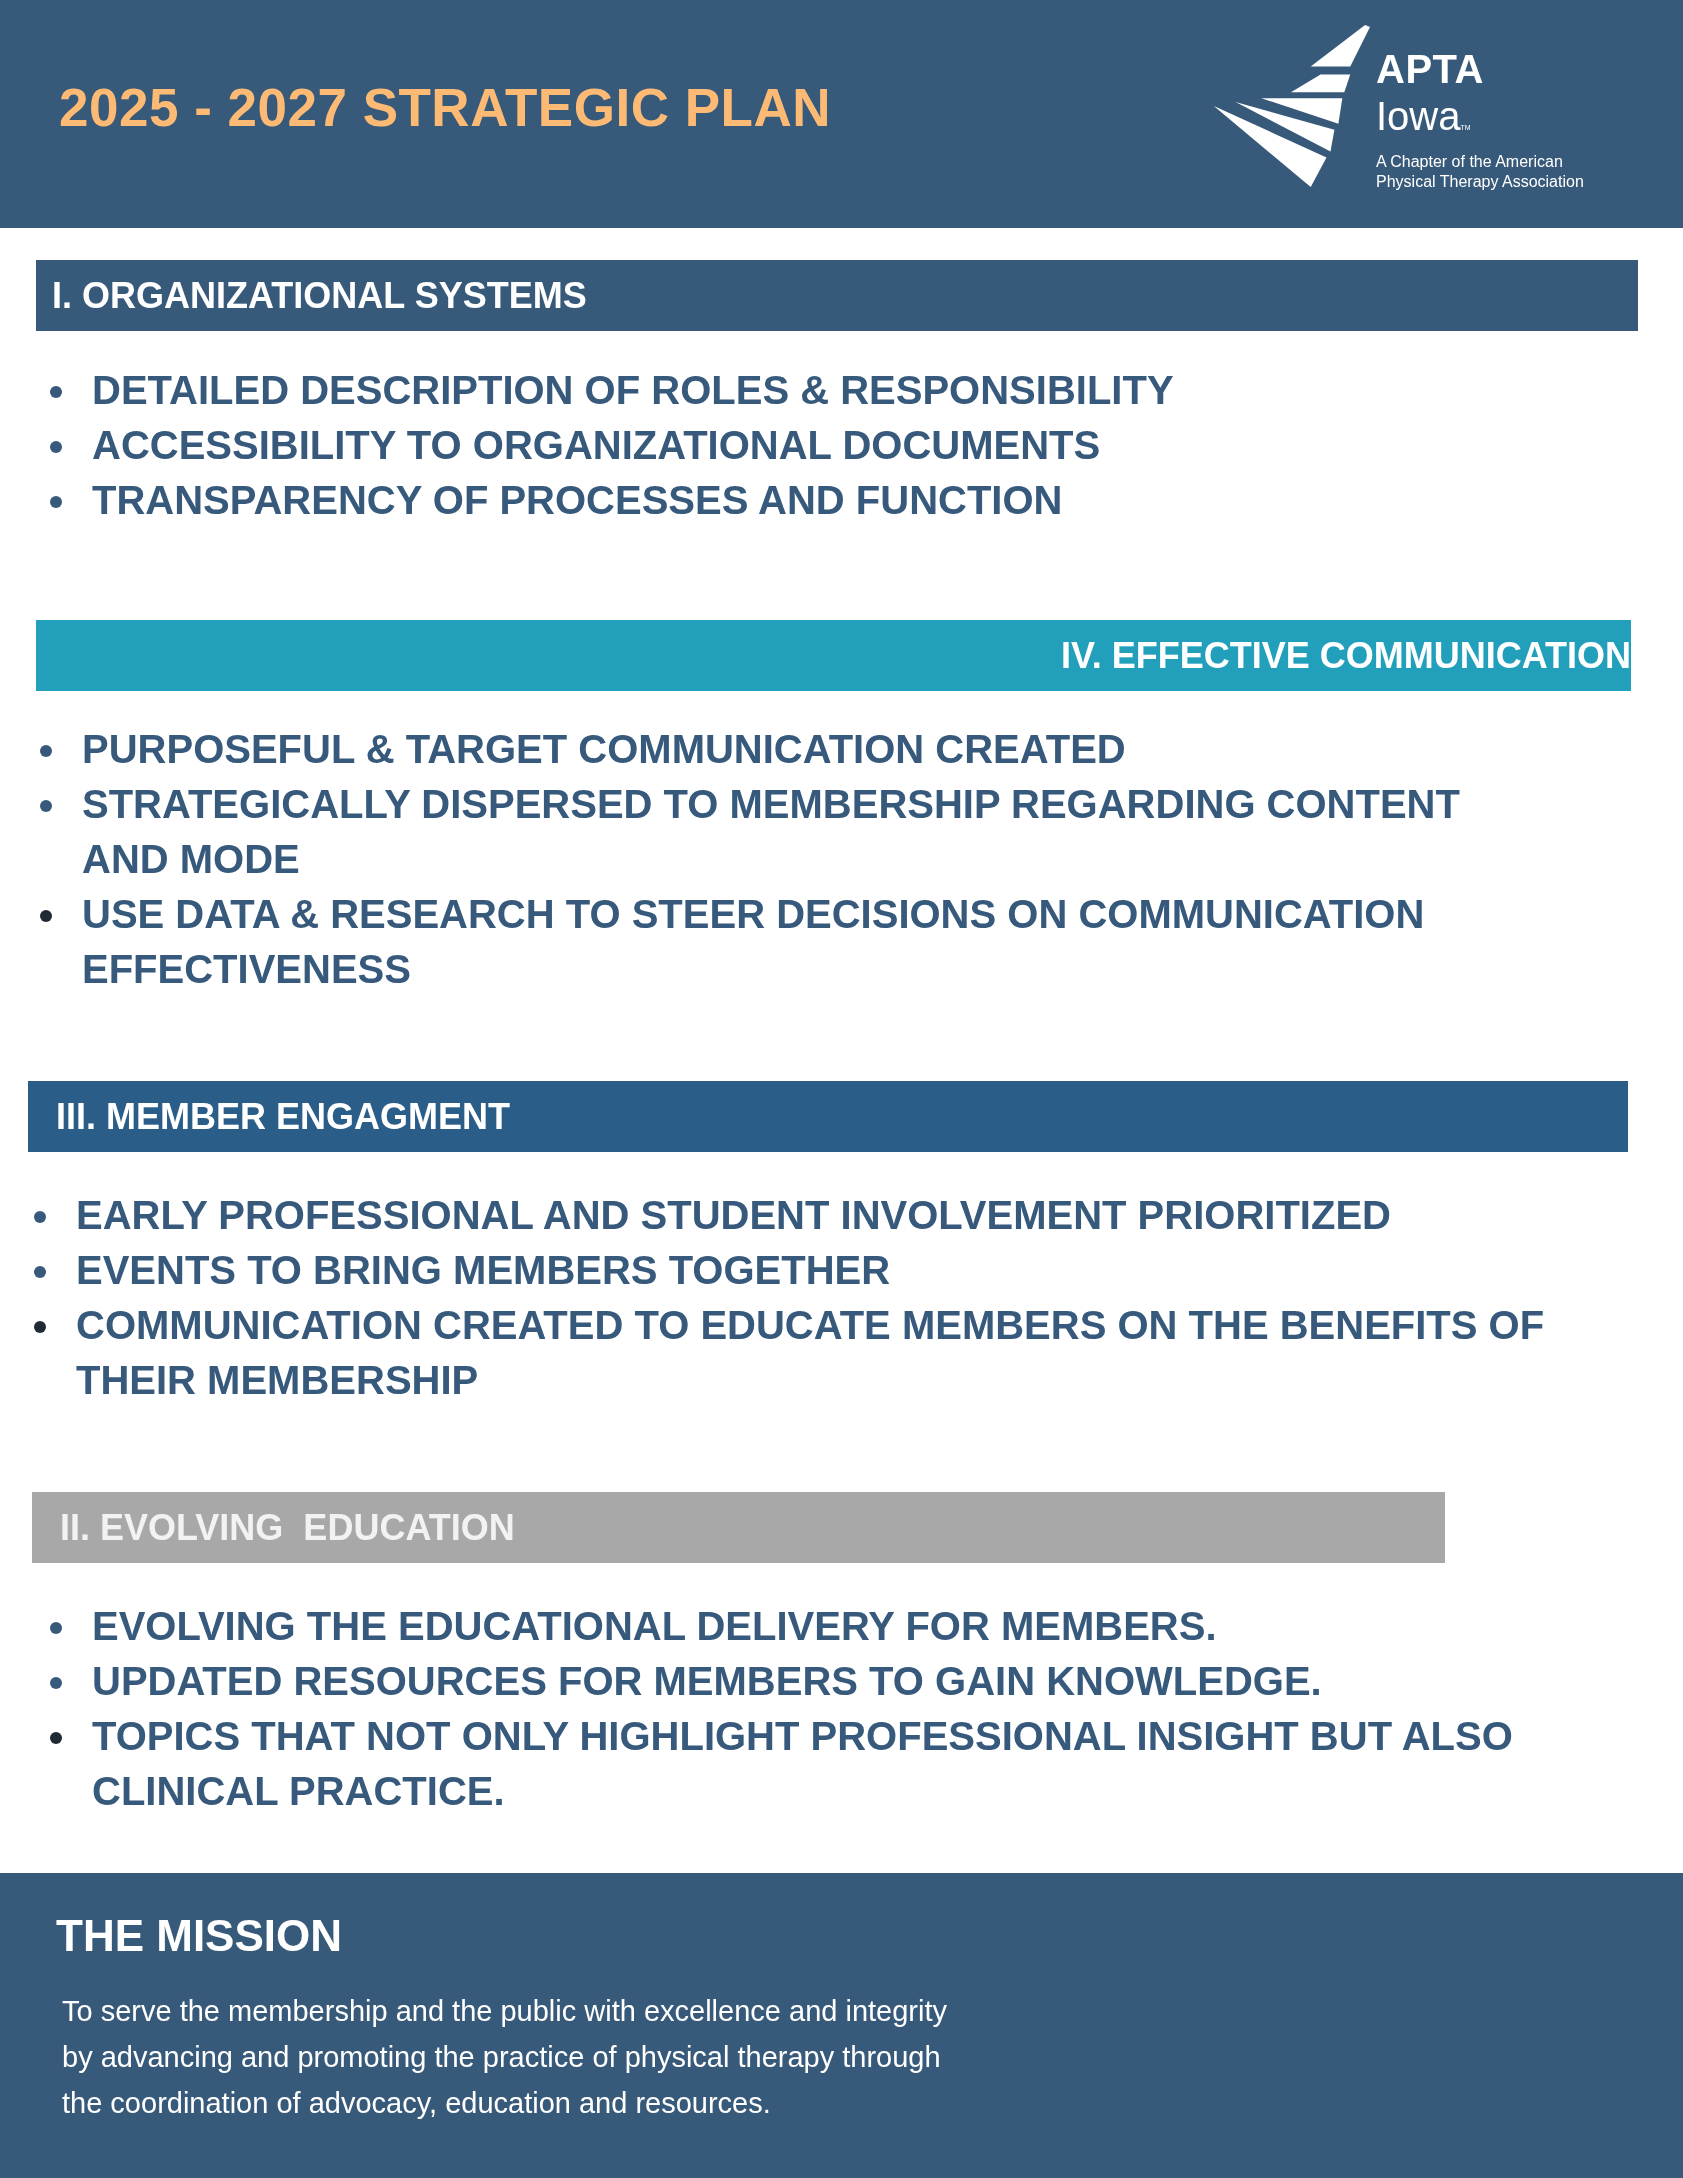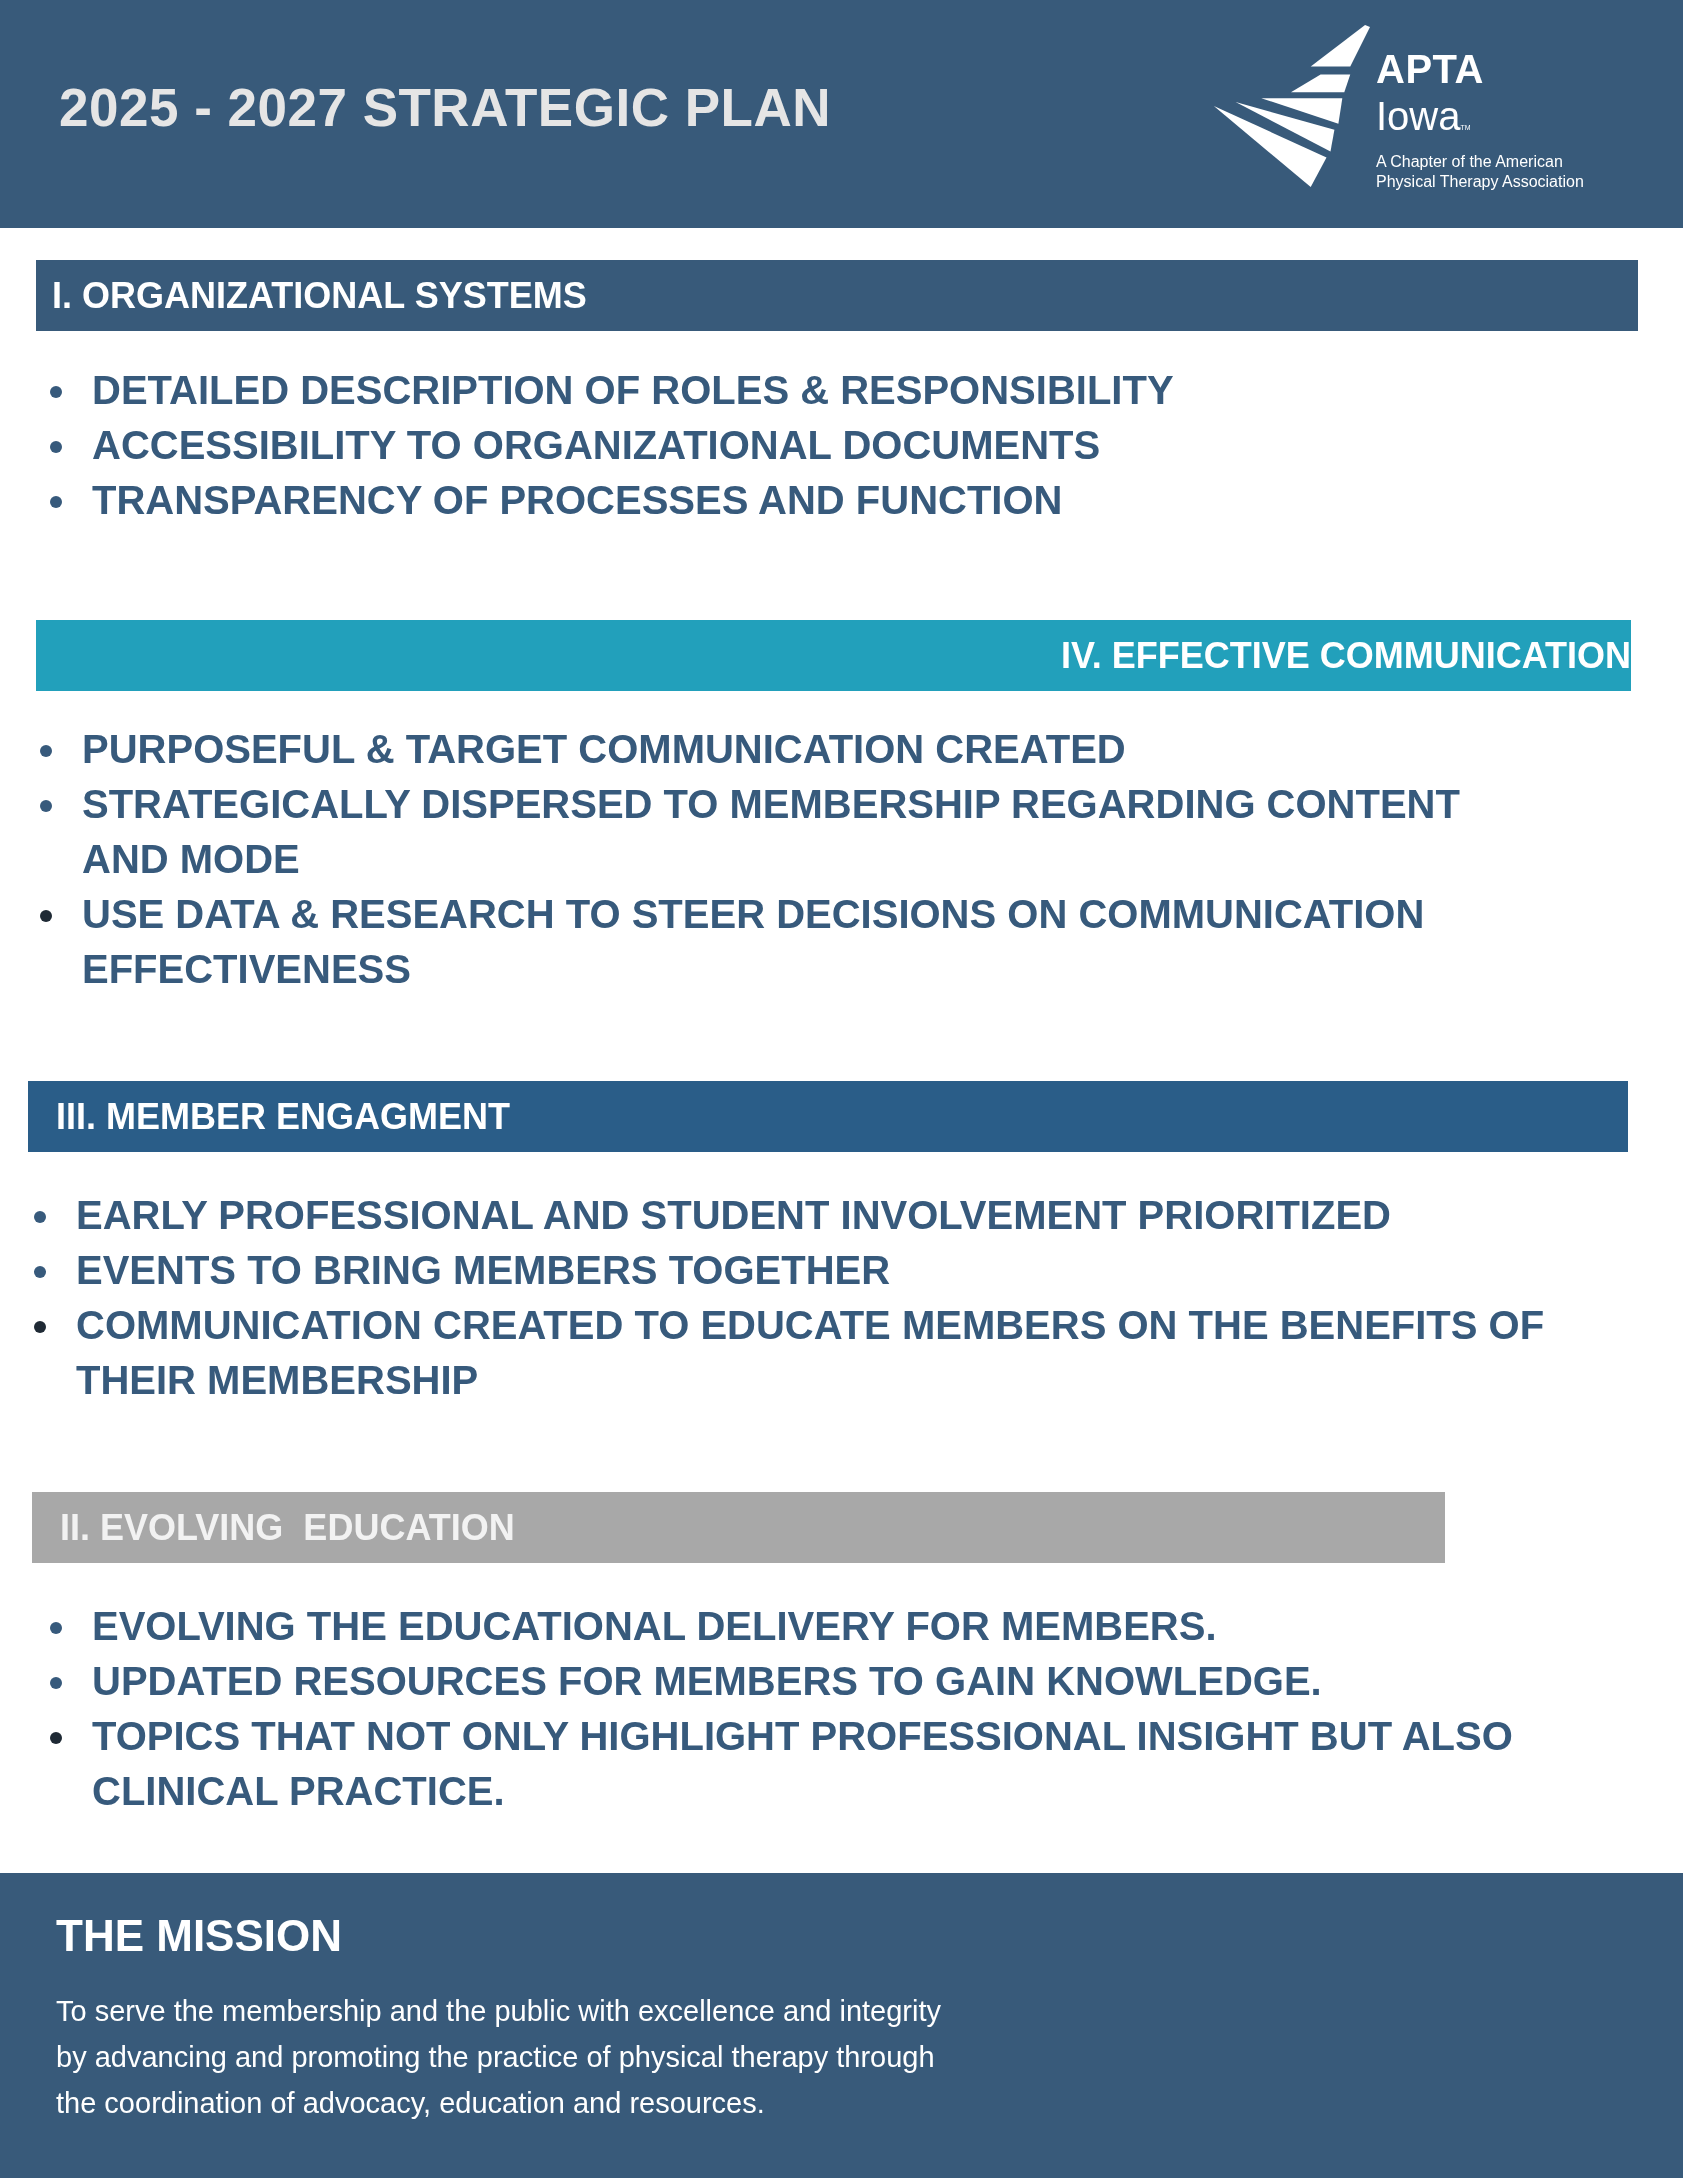--- a/index.html
+++ b/index.html
@@ -7,21 +7,21 @@
       width: 1683px; height: 2178px; position: relative; overflow: hidden;
       background: #ffffff;
       font-family: "Liberation Sans", "DejaVu Sans", sans-serif;
     }
     .header {
       position: absolute; left: 0; top: 0; width: 1683px; height: 228px;
       background: #385a7a;
     }
     .header .title {
       position: absolute; left: 59px; top: 77px;
-      color: #e5e5e5; font-size: 53px; font-weight: bold; letter-spacing: 0.5px;
+      color: #fdba74; font-size: 53px; font-weight: bold; letter-spacing: 0.5px;
       white-space: nowrap;
     }
     .logo { position: absolute; left: 1202px; top: 25px; width: 455px; height: 168px; }
     .logo svg.mark { position: absolute; left: 0; top: 0; }
     .logo .apta {
       position: absolute; left: 174px; top: 22px; color: #fff;
       font-size: 40px; font-weight: bold; letter-spacing: 0.5px;
     }
     .logo .iowa {
       position: absolute; left: 174px; top: 69px; color: #fff;
@@ -67,21 +67,21 @@
       background: #385a7a; color: #ffffff;
     }
     .footer .mission-title {
       position: absolute; left: 56px; top: 38px;
       font-size: 44px; font-weight: bold; white-space: nowrap;
     }
     .footer .mission-text {
       position: absolute; left: 56px; top: 115px; width: 1089px;
       font-size: 29px; line-height: 46px; font-weight: normal;
     }
-    .footer .mission-text span { display: block; white-space: nowrap; }
+    .footer .mission-text span { display: block; white-space: nowrap; margin-left: 6px; }
   </style>
 </head>
 <body>
 
 <div class="header">
   <div class="title">2025 - 2027 STRATEGIC PLAN</div>
   <div class="logo">
     <svg class="mark" width="168" height="168" viewBox="0 0 170 170">
       <polygon points="165,0 170,2 150,42 110,42" fill="#ffffff"></polygon>
       <polygon points="150,50 120,50 90,68 144,68" fill="#ffffff"></polygon>

